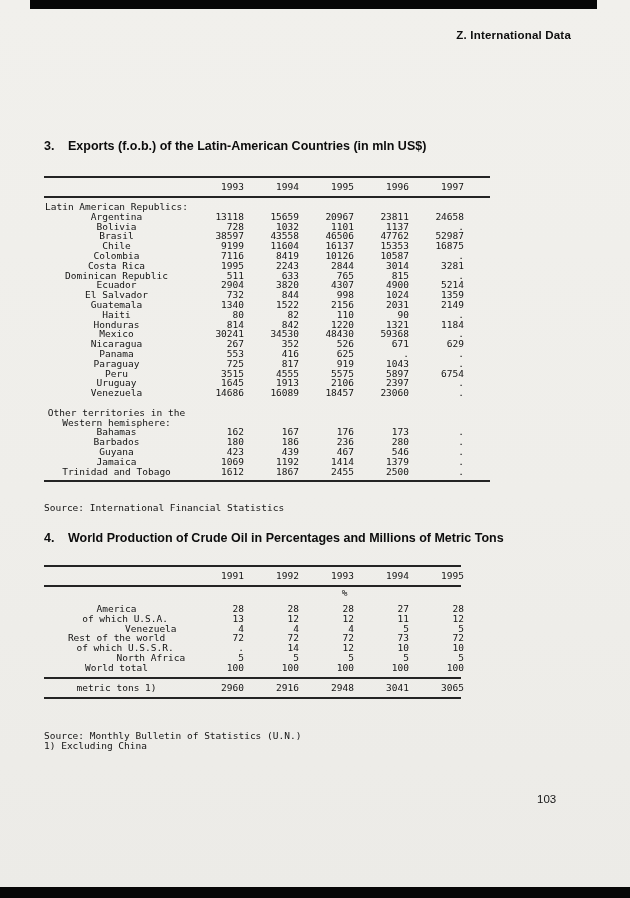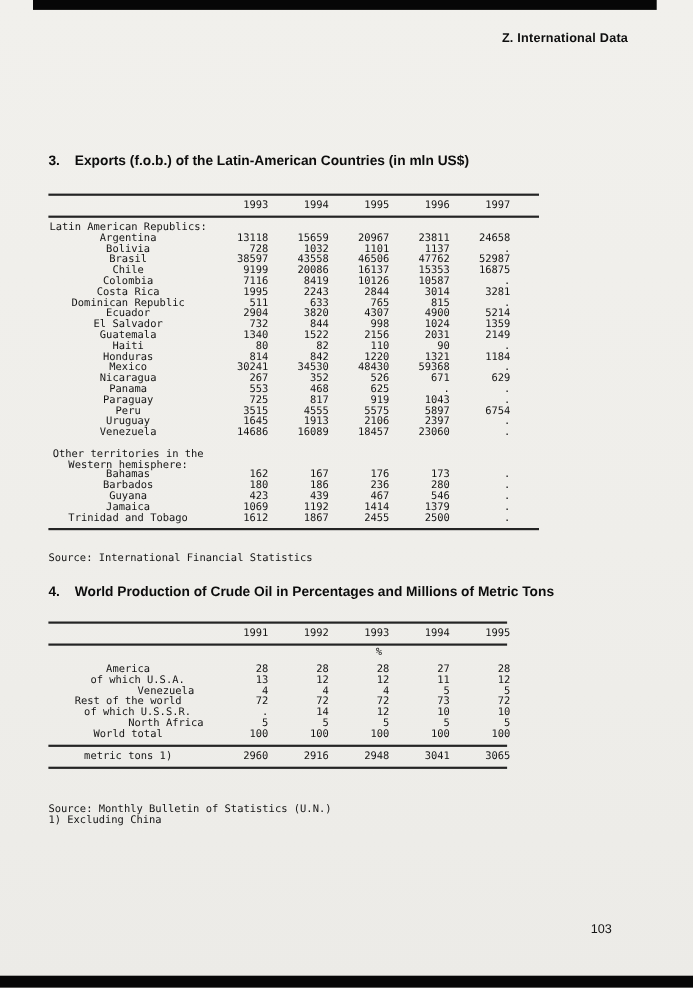--- a/index.html
+++ b/index.html
@@ -4,21 +4,21 @@
 <style>
   html,body{margin:0;padding:0;}
   body{background:#9a9a9a;}
   .page{position:relative;width:630px;height:898px;margin:0 auto;
         background:linear-gradient(180deg,#f1f0ec 0%,#efeeea 55%,#ecebe7 100%);
         overflow:hidden;color:#151515;}
   .bar-top{position:absolute;top:0;left:30px;width:567px;height:9px;background:#070707;}
   .bar-bottom{position:absolute;bottom:0;left:0;width:630px;height:11px;background:#070707;}
   .hdr{position:absolute;top:29px;right:59px;font-family:"Liberation Sans",sans-serif;
        font-weight:700;font-size:11.5px;letter-spacing:.2px;color:#0e0e0e;}
-  .pageno{position:absolute;top:839px;left:537px;font-family:"Liberation Sans",sans-serif;
+  .pageno{position:absolute;top:793px;left:537px;font-family:"Liberation Sans",sans-serif;
           font-size:11.5px;color:#161616;}
   .sec{position:absolute;left:44px;}
   .t3{top:139px;}
   .t4{top:531px;}
   .title{display:flex;align-items:baseline;font-family:"Liberation Sans",sans-serif;
          font-weight:700;font-size:12.5px;line-height:15px;color:#0c0c0c;white-space:nowrap;}
   .title .no{flex:0 0 24px;}
   .t3 .title{margin-bottom:22px;}
   .t4 .title{margin-bottom:19px;}
   .rule{height:2px;background:#242424;}
@@ -113,21 +113,21 @@
             <td class="lbl">Brasil</td>
             <td class="num">38597</td>
             <td class="num">43558</td>
             <td class="num">46506</td>
             <td class="num">47762</td>
             <td class="num">52987</td>
           </tr>
           <tr>
             <td class="lbl">Chile</td>
             <td class="num">9199</td>
-            <td class="num">20086</td>
+            <td class="num">11604</td>
             <td class="num">16137</td>
             <td class="num">15353</td>
             <td class="num">16875</td>
           </tr>
           <tr>
             <td class="lbl">Colombia</td>
             <td class="num">7116</td>
             <td class="num">8419</td>
             <td class="num">10126</td>
             <td class="num">10587</td>
@@ -201,21 +201,21 @@
             <td class="lbl">Nicaragua</td>
             <td class="num">267</td>
             <td class="num">352</td>
             <td class="num">526</td>
             <td class="num">671</td>
             <td class="num">629</td>
           </tr>
           <tr>
             <td class="lbl">Panama</td>
             <td class="num">553</td>
-            <td class="num">468</td>
+            <td class="num">416</td>
             <td class="num">625</td>
             <td class="num">.</td>
             <td class="num">.</td>
           </tr>
           <tr>
             <td class="lbl">Paraguay</td>
             <td class="num">725</td>
             <td class="num">817</td>
             <td class="num">919</td>
             <td class="num">1043</td>

